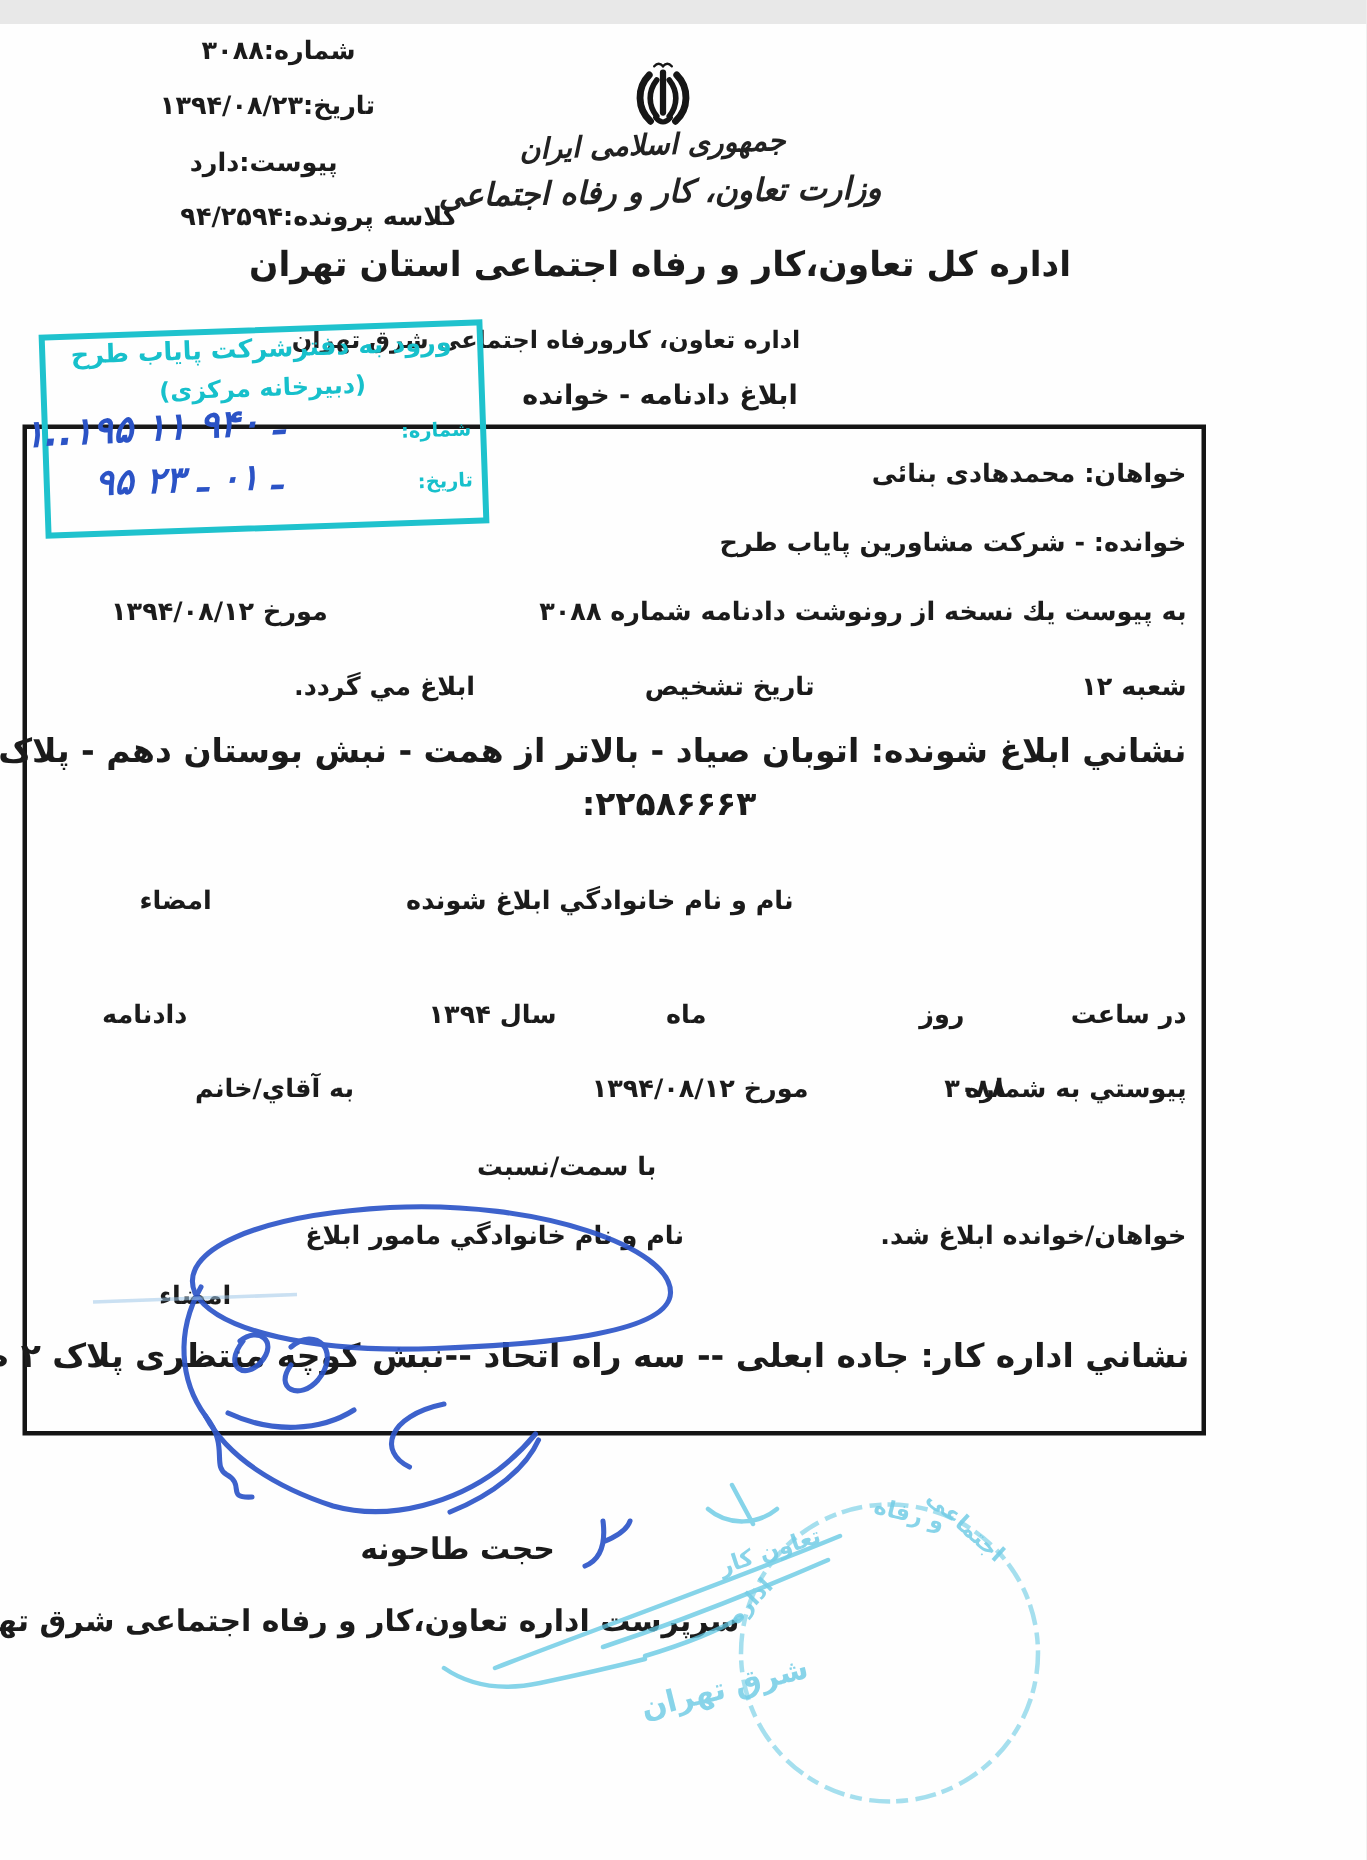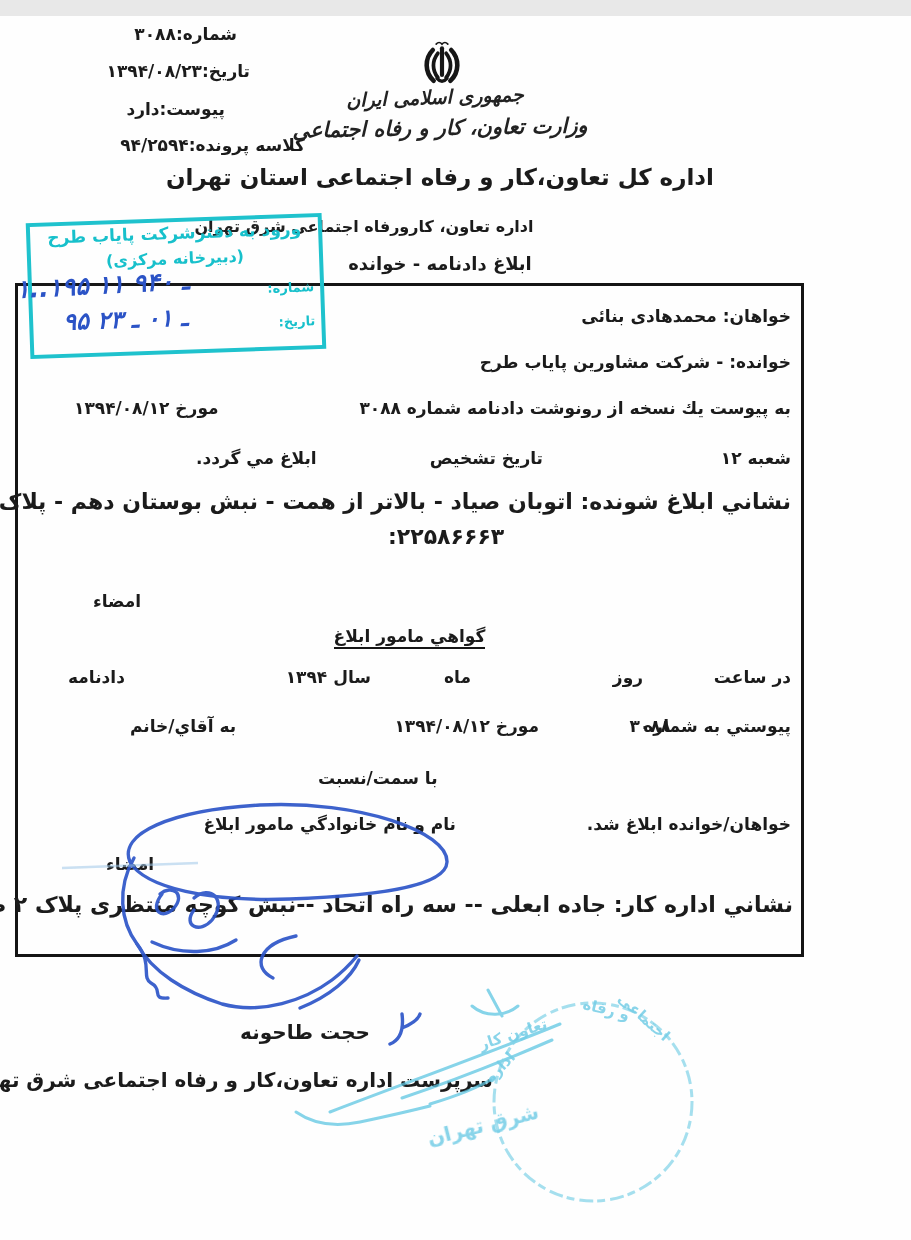--- a/index.html
+++ b/index.html
@@ -79,25 +79,23 @@
     <div class="abs bodytxt" style="top:112px;right:400px;">۳۰۸۸</div>
     <div class="abs bodytxt" style="top:112px;left:56px;">مورخ ۱۳۹۴/۰۸/۱۲</div>
 
     <div class="abs bodytxt" style="top:162px;right:10px;">شعبه ۱۲</div>
     <div class="abs bodytxt" style="top:162px;right:258px;">تاریخ تشخیص</div>
     <div class="abs bodytxt" style="top:162px;left:178px;">ابلاغ مي گردد.</div>
 
     <div class="abs small" style="top:203px;right:10px;">نشاني ابلاغ شونده: اتوبان صیاد - بالاتر از همت - نبش بوستان دهم - پلاک ۵۶/۱- تلفن</div>
     <div class="abs small" style="top:238px;left:370px;">۲۲۵۸۶۶۶۳:</div>
 
+    <div class="abs bodytxt" style="top:305px;right:272px;">نام و نام خانوادگي ابلاغ شونده</div>
     <div class="abs bodytxt" style="top:305px;left:75px;">امضاء</div>
 
-    <div class="abs bodytxt c" style="top:340px;left:0;width:783px;">
-      <span class="cert-title">گواهي مامور ابلاغ</span>
-    </div>
 
     <div class="abs bodytxt" style="top:381px;right:10px;">در ساعت</div>
     <div class="abs bodytxt" style="top:381px;right:158px;">روز</div>
     <div class="abs bodytxt" style="top:381px;right:330px;">ماه</div>
     <div class="abs bodytxt" style="top:381px;right:430px;">سال ۱۳۹۴</div>
     <div class="abs bodytxt" style="top:381px;left:50px;">دادنامه</div>
 
     <div class="abs bodytxt" style="top:430px;right:10px;">پیوستي به شماره</div>
     <div class="abs bodytxt" style="top:430px;right:130px;">۳۰۸۸</div>
     <div class="abs bodytxt" style="top:430px;right:262px;">مورخ   ۱۳۹۴/۰۸/۱۲</div>

